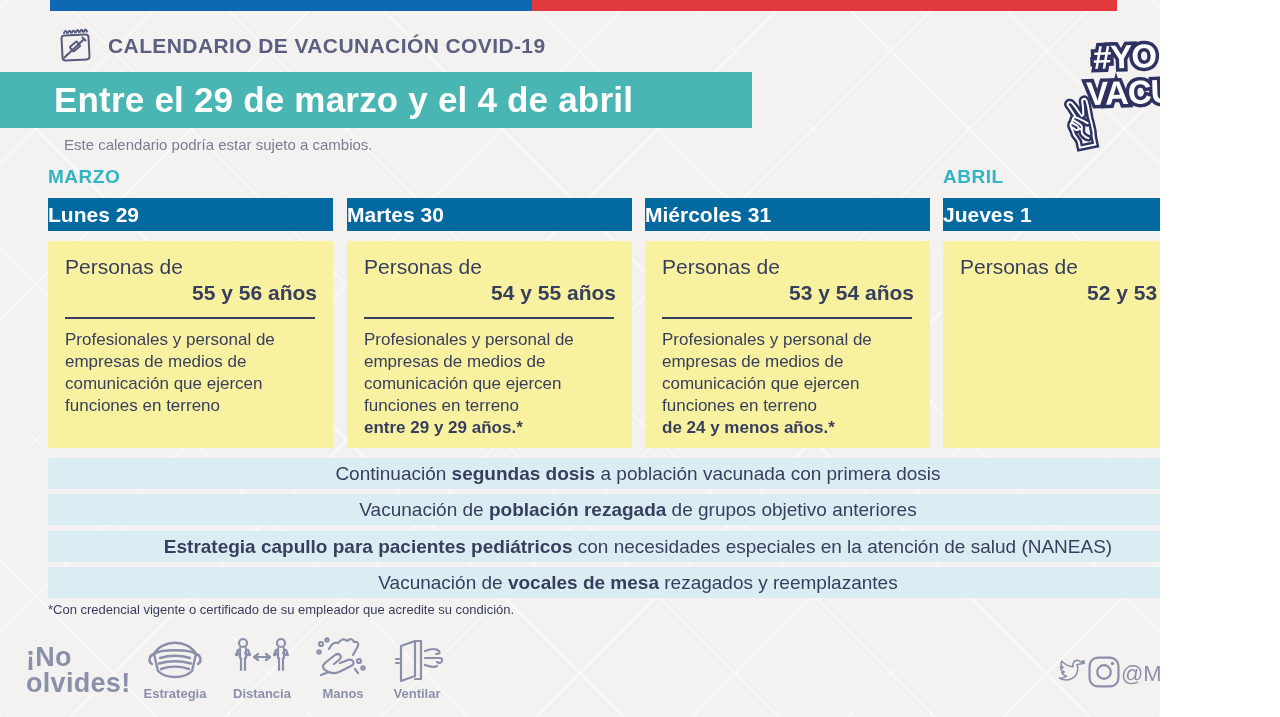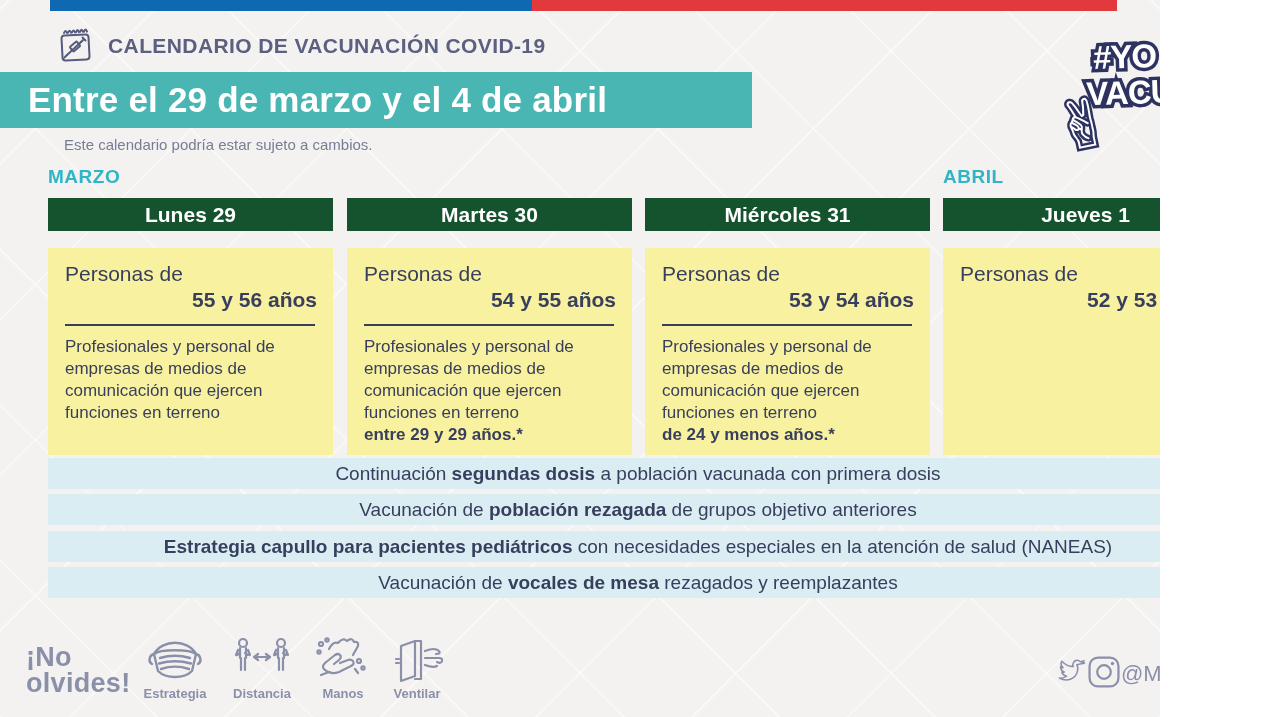--- a/index.html
+++ b/index.html
@@ -26,33 +26,33 @@
     transform:rotate(-90deg); color:#c7c7c7; font-size:13px; letter-spacing:.5px;
   }
   
   .header-row { position:absolute; left:55px; top:26px; display:flex; align-items:center; gap:13px; }
   .cal-icon svg { display:block; }
   .title { color:#5b6080; font-size:21px; font-weight:600; letter-spacing:.4px; }
   .banner {
     position:absolute; left:0; top:72px; width:752px; height:56px;
     background:#4ab6b4; display:flex; align-items:center;
   }
-  .banner span { color:#fff; font-size:35px; font-weight:700; padding-left:28px; letter-spacing:.2px; }
+  .banner span { color:#fff; font-size:35px; font-weight:700; padding-left:54px; letter-spacing:.2px; }
   .subtitle { position:absolute; left:64px; top:136px; color:#787d95; font-size:15px; }
   .month { position:absolute; top:166px; color:#2fb5c5; font-size:19px; font-weight:700; letter-spacing:.5px; }
   .month-marzo { left:48px; }
   .month-abril { left:943px; }
   
   .col { position:absolute; top:198px; width:285px; }
   .day-header {
-    height:33px; background:#14532d; color:#fff; text-align:center;
+    height:33px; background:#0369a1; color:#fff; text-align:left;
     line-height:33px; font-size:21px; font-weight:600;
   }
   .card {
-    margin-top:17px; height:207px; background:#f8f2a0; color:#383e5d;
+    margin-top:10px; height:207px; background:#f8f2a0; color:#383e5d;
     padding:13px 16px 0 17px;
   }
   .group-prefix { font-size:21px; line-height:26px; }
   .group-bold { font-size:21px; line-height:26px; font-weight:700;text-align:right; }
   .divider { border-top:2px solid #383e5d; width:250px; margin:11px 0 10px 0; }
   .detail { font-size:17px; line-height:22px; width:250px; }
   .detail-bold { font-size:17px; line-height:22px; font-weight:700; }
   
   .info-row {
     position:absolute; left:48px; width:1180px; height:31px; background:#d9edf2;
@@ -155,20 +155,21 @@
       <div class="detail"></div>
       <div class="detail-bold"></div>
     </div>
   </div>
 
   <div class="info-row" style="top:458px"><span>Continuación </span><b>segundas dosis</b><span> a población vacunada con primera dosis</span></div>
   <div class="info-row" style="top:494px"><span>Vacunación de </span><b>población rezagada</b><span> de grupos objetivo anteriores</span></div>
   <div class="info-row" style="top:531px"><span></span><b>Estrategia capullo para pacientes pediátricos</b><span> con necesidades especiales en la atención de salud (NANEAS)</span></div>
   <div class="info-row" style="top:567px"><span>Vacunación de </span><b>vocales de mesa</b><span> rezagados y reemplazantes</span></div>
 
+  <div class="footnote">*Con credencial vigente o certificado de su empleador que acredite su condición.</div>
 
   <div class="no-olvides">
     <div>¡No</div>
     <div>olvides!</div>
   </div>
 
   <div class="f-item" style="left:130px">
     <div class="f-ic">
       <svg width="62" height="46" viewBox="0 0 62 46" fill="none" stroke="#8b90aa" stroke-width="2.4" stroke-linecap="round" stroke-linejoin="round">
         <path d="M10 17 C18 2 44 2 52 17"></path>

